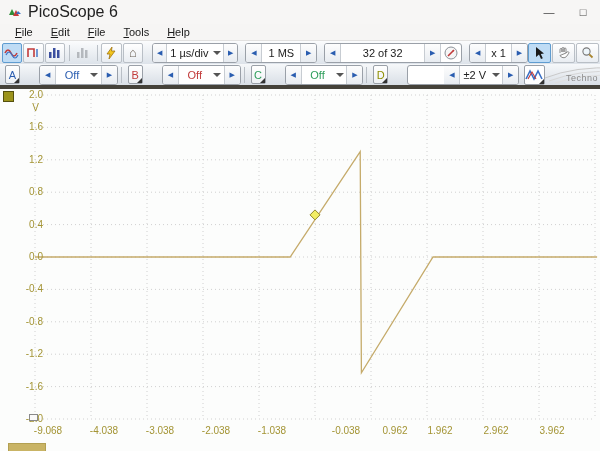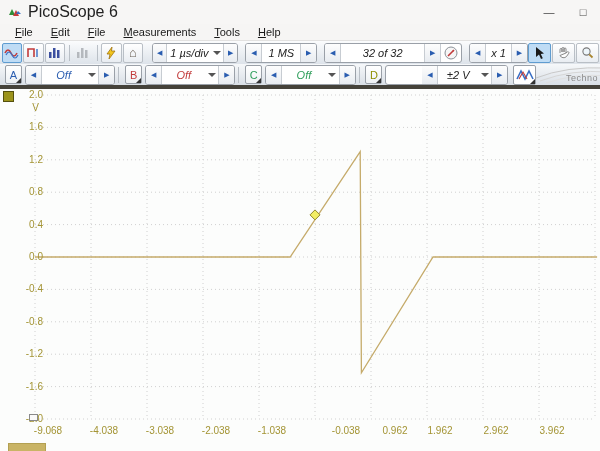--- a/index.html
+++ b/index.html
@@ -19,26 +19,26 @@
   .toolbar2{position:absolute;left:0;top:64px;width:600px;height:21px;background:linear-gradient(#f6f8fa,#d9dfe6);display:flex;align-items:center;padding-left:2px;box-sizing:border-box;}
   .sep{position:absolute;left:0;top:85px;width:600px;height:4px;background:#45423a;}
   .tbtn{width:20px;height:18px;border:1px solid transparent;border-radius:2px;display:flex;align-items:center;justify-content:center;margin-right:1px;background:transparent;}
   .tbtn.framed{border-color:#b9bfc6;background:linear-gradient(#ffffff,#e9edf2);}
   .tbtn.selected{border-color:#5f9cd0;background:#bfdcf5;}
   .vsep{width:1px;height:16px;background:#b9bfc6;margin:0 3px;}
   .group{display:flex;align-items:center;height:18px;border:1px solid #9aa0a8;border-radius:3px;background:#fff;overflow:hidden;}
   .spin{width:15px;height:100%;display:flex;align-items:center;justify-content:center;font-size:7px;color:#2a5db0;background:linear-gradient(#fdfdfd,#e8ecf1);}
   .spin.l{border-right:1px solid #c7ccd2;}
   .spin.r{border-left:1px solid #c7ccd2;}
-  .gval{flex:1;font-size:11px;color:#222;text-align:center;white-space:nowrap;padding:0 3px;font-style:italic;}
+  .gval{flex:1;font-size:11px;color:#222;text-align:center;white-space:nowrap;padding:0 3px;}
   .drop{width:13px;display:flex;align-items:center;justify-content:center;}
   .drop i{width:0;height:0;border-left:4px solid transparent;border-right:4px solid transparent;border-top:4px solid #555;}
   .chbtn{position:relative;width:17px;height:17px;border:1px solid #9aa0a8;border-radius:2px;background:linear-gradient(#ffffff,#eef1f4);font-size:11px;display:flex;align-items:center;justify-content:center;margin:0 3px;}
   .chbtn::after{content:"";position:absolute;right:0;bottom:0;border-style:solid;border-width:0 0 5px 5px;border-color:transparent transparent #333 transparent;}
-  .chgroup{width:100px;}
+  .chgroup{width:100px;margin-left:16px;}
   .mathbtn{position:relative;width:24px;height:18px;border:1px solid #9aa0a8;border-radius:2px;background:#fff;display:flex;align-items:center;justify-content:center;margin-left:5px;}
   .mathbtn::after{content:"";position:absolute;right:0;bottom:0;border-style:solid;border-width:0 0 5px 5px;border-color:transparent transparent #333 transparent;}
   .watermark{margin-left:auto;display:flex;align-items:center;height:100%;overflow:hidden;position:relative;width:72px;}
   .watermark span{font-size:9px;color:#8b8b8b;position:absolute;right:2px;bottom:2px;letter-spacing:.5px;}
   
   .chart{position:absolute;left:0;top:89px;width:600px;height:362px;background:#fcfdfc;}
   #plot{position:absolute;left:0;top:0;}
   .ytick,.xtick,.yunit{position:absolute;font-size:10px;color:#a39434;margin-left:13px;}
   .ytick{left:0;width:30px;text-align:right;}
   .yunit{left:0;width:26px;text-align:right;top:13px;}
@@ -63,21 +63,20 @@
     <div class="wbtns">
       <span class="wbtn">—</span>
       <span class="wbtn">□</span>
     </div>
   </div>
 
   <div class="menubar">
     <span class="menu-item">File</span>
     <span class="menu-item">Edit</span>
     <span class="menu-item">File</span>
-    <span class="menu-item">Measurements</span>
     <span class="menu-item">Tools</span>
     <span class="menu-item">Help</span>
   </div>
 
   <div class="toolbar1">
     <div class="tbtn framed selected">
       <svg width="16" height="12" viewBox="0 0 16 12">
         <path d="M1 6 Q4 0 7 6 T13 6" fill="none" stroke="#c23b3b" stroke-width="1.6"></path>
         <path d="M2 8 Q5 2 8 8 T14 8" fill="none" stroke="#3a6fc4" stroke-width="1.2"></path>
       </svg>

